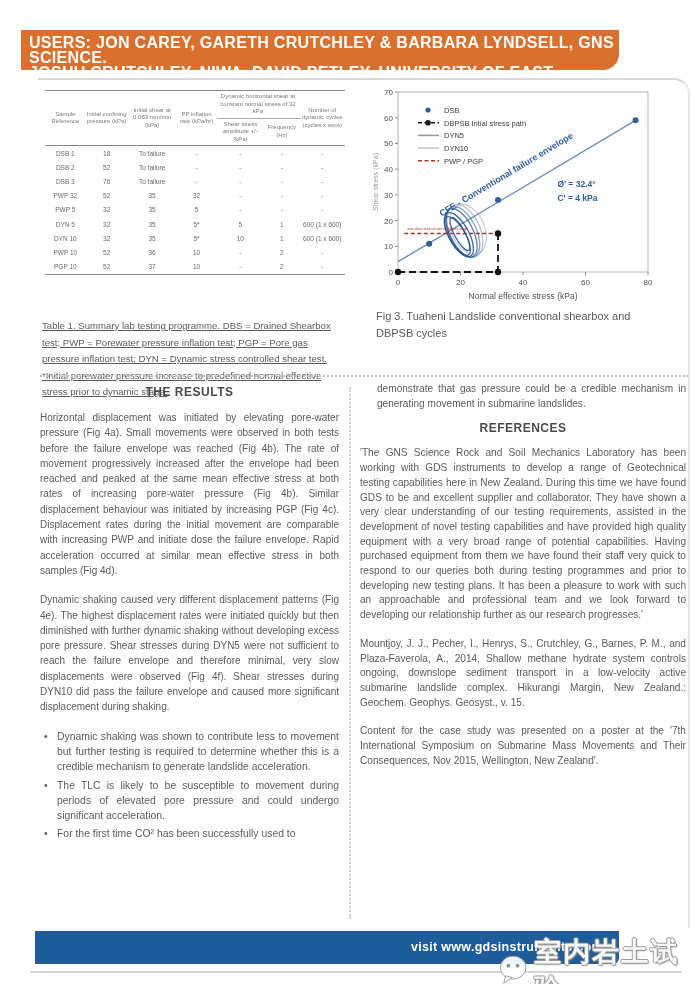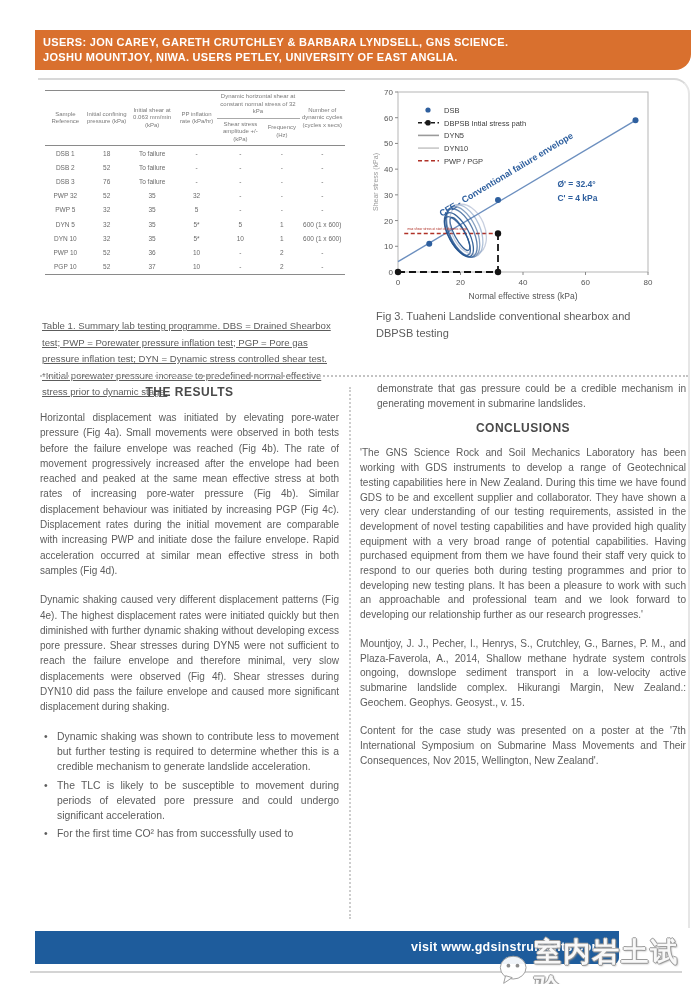--- a/index.html
+++ b/index.html
@@ -1,21 +1,21 @@
 <!DOCTYPE html>
 <html style="--banner-orange: #d9702e; --footer-blue: #1e5c9c;"><head>
 <meta charset="utf-8">
 <style>
   html,body{margin:0;padding:0;background:#ffffff;}
   .page{position:relative;width:700px;height:984px;background:#ffffff;overflow:hidden;
         font-family:"Liberation Sans", sans-serif;}
   
-  .banner{position:absolute;left:35px;top:30px;width:656px;height:40px;
+  .banner{position:absolute;left:21px;top:30px;width:598px;height:40px;
           background:var(--banner-orange,#d9702e);border-radius:0 0 16px 0;
-          color:#fff;font-weight:bold;font-size:11px;line-height:15px;
+          color:#fff;font-weight:bold;font-size:16px;line-height:15px;
           padding:5px 0 0 8px;box-sizing:border-box;letter-spacing:.3px;}
   
   .panel{position:absolute;left:38px;top:78px;width:650px;height:848px;
          border-top:2px solid #d8d8d8;border-right:2px solid #e6e6e6;
          border-top-right-radius:16px;pointer-events:none;}
   
   .table-wrap{position:absolute;left:45px;top:90px;width:300px;}
   table{border-collapse:collapse;width:300px;border-top:1.5px solid #8a8a8a;
         border-bottom:1.5px solid #8a8a8a;}
   thead{border-bottom:1.5px solid #8a8a8a;}
@@ -57,21 +57,21 @@
            color:rgba(255,255,255,.93);
            text-shadow:-1px 0 0 #9b9b9b,1px 0 0 #9b9b9b,0 -1px 0 #9b9b9b,0 1px 0 #9b9b9b,1px 1px 2px #8c8c8c;}
 </style>
 </head>
 <body>
 
 <div class="page">
 
   <div class="banner">
     <div>USERS: JON CAREY, GARETH CRUTCHLEY &amp; BARBARA LYNDSELL, GNS SCIENCE.</div>
-    <div>JOSHU MOUNTJOY, NIWA. USERS PETLEY, UNIVERSITY OF EAST ANGLIA.</div>
+    <div>JOSHU CRUTCHLEY, NIWA. DAVID PETLEY, UNIVERSITY OF EAST ANGLIA.</div>
   </div>
 
   <div class="panel"></div>
 
   <div class="table-wrap">
     <table id="summary-table">
         <thead>
           <tr>
             <th rowspan="2" style="width: 40px;">Sample Reference</th>
             <th rowspan="2" style="width: 42px;">Initial confining pressure (kPa)</th>
@@ -231,42 +231,42 @@
         <line x1="48" y1="49.4" x2="69" y2="49.4" stroke="#9a9a9a" stroke-width="1.6"></line>
         <text x="74" y="52.4" font-size="7.5" fill="#3d3d3d">DYN5</text>
         <line x1="48" y1="62.099999999999994" x2="69" y2="62.099999999999994" stroke="#c8c8c8" stroke-width="1.6"></line>
         <text x="74" y="65.1" font-size="7.5" fill="#3d3d3d">DYN10</text>
         <line x1="48" y1="74.8" x2="69" y2="74.8" stroke="#b03127" stroke-width="1.6" stroke-dasharray="4,2.5"></line>
         <text x="74" y="77.8" font-size="7.5" fill="#3d3d3d">PWP / PGP</text>
       </svg>
   </div>
   <div class="fig-caption">
     <div>Fig 3. Tuaheni Landslide conventional shearbox and</div>
-    <div>DBPSB testing</div>
+    <div>DBPSB cycles</div>
   </div>
 
   <div class="hr-dotted"></div>
   <div class="vr-dotted"></div>
 
   <div class="col-left">
     <div class="heading">THE RESULTS</div>
     <div id="results-paras">
         <div class="para">Horizontal displacement was initiated by elevating pore-water pressure (Fig 4a). Small movements were observed in both tests before the failure envelope was reached (Fig 4b). The rate of movement progressively increased after the envelope had been reached and peaked at the same mean effective stress at both rates of increasing pore-water pressure (Fig 4b). Similar displacement behaviour was initiated by increasing PGP (Fig 4c). Displacement rates during the initial movement are comparable with increasing PWP and initiate dose the failure envelope. Rapid acceleration occurred at similar mean effective stress in both samples (Fig 4d).</div>
         <div class="para">Dynamic shaking caused very different displacement patterns (Fig 4e). The highest displacement rates were initiated quickly but then diminished with further dynamic shaking without developing excess pore pressure. Shear stresses during DYN5 were not sufficient to reach the failure envelope and therefore minimal, very slow displacements were observed (Fig 4f). Shear stresses during DYN10 did pass the failure envelope and caused more significant displacement during shaking.</div>
       </div>
     <ul class="bullets" id="conclusion-bullets">
         <li>Dynamic shaking was shown to contribute less to movement but further testing is required to determine whether this is a credible mechanism to generate landslide acceleration.</li>
         <li>The TLC is likely to be susceptible to movement during periods of elevated pore pressure and could undergo significant acceleration.</li>
-        <li>For the first time CO² has from successfully used to</li>
+        <li>For the first time CO² has been successfully used to</li>
       </ul>
   </div>
 
   <div class="col-right">
     <div class="para cont">demonstrate that gas pressure could be a credible mechanism in generating movement in submarine landslides.</div>
-    <div class="heading">CONCLUSIONS</div>
+    <div class="heading">REFERENCES</div>
     <div class="para">'The GNS Science Rock and Soil Mechanics Laboratory has been working with GDS instruments to develop a range of Geotechnical testing capabilities here in New Zealand. During this time we have found GDS to be and excellent supplier and collaborator. They have shown a very clear understanding of our testing requirements, assisted in the development of novel testing capabilities and have provided high quality equipment with a very broad range of potential capabilities.  Having purchased equipment from them we have found their staff very quick to respond to our queries both during testing programmes and prior to developing new testing plans. It has been a pleasure to work with such an approachable and professional team and we look forward to developing our relationship further as our research progresses.'</div>
     <div id="reference-list">
         <div class="para">Mountjoy, J. J., Pecher, I., Henrys, S., Crutchley, G., Barnes, P. M., and Plaza-Faverola, A., 2014, Shallow methane hydrate system controls ongoing, downslope sediment transport in a low-velocity active submarine landslide complex. Hikurangi Margin, New Zealand.: Geochem. Geophys. Geosyst., v. 15.</div>
         <div class="para">Content for the case study was presented on a poster at the '7th International Symposium on Submarine Mass Movements and Their Consequences, Nov 2015, Wellington, New Zealand'.</div>
       </div>
   </div>
 
   <div class="footer">
     <span>visit www.gdsinstruments.com</span>
   </div>

